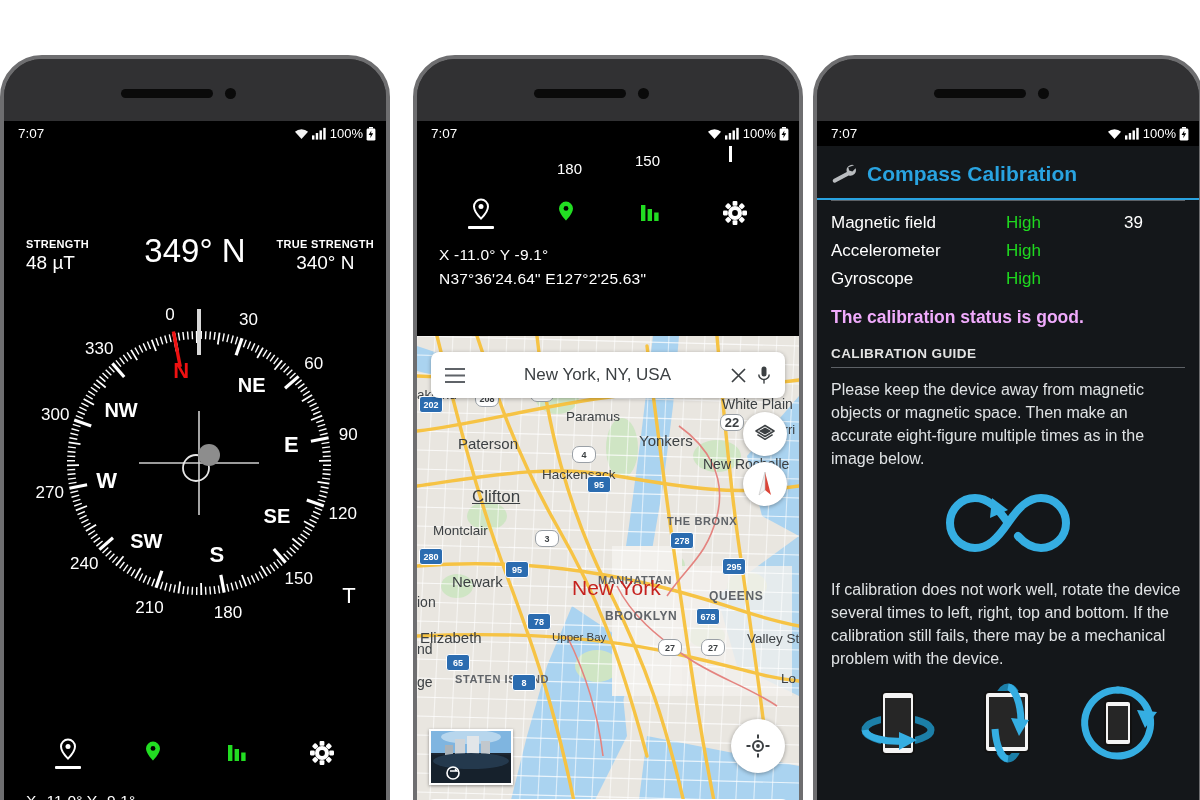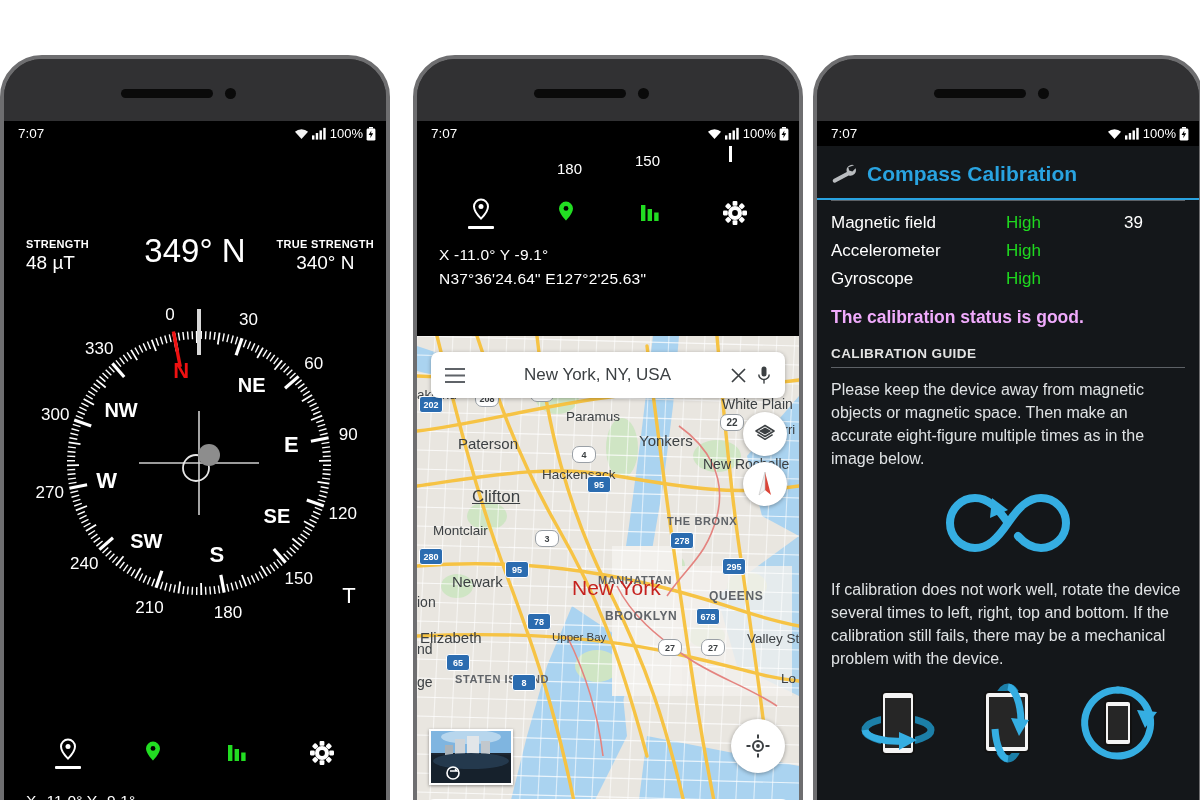--- a/index.html
+++ b/index.html
@@ -640,21 +640,21 @@
           <div class="maplabel" style="left: 0px; top: 258px; font-size: 14px; font-weight: 400;">ion</div>
           <div class="maplabel" style="left: 0px; top: 305px; font-size: 14px; font-weight: 400;">nd</div>
           <div class="maplabel" style="left: 0px; top: 338px; font-size: 14px; font-weight: 400;">ge</div>
           <div class="maplabel" style="left: 364px; top: 335px; font-size: 13.5px; font-weight: 400;">Lo</div>
           <div class="maplabel" style="left: 155px; top: 240px; font-size: 21px; color: rgb(197, 34, 31);">New York</div>
           <div class="maplabel" style="left: 2px; top: 60px; font-size: 9px; font-weight: bold; display: flex; align-items: center; justify-content: center; width: 22px; height: 15px; border-radius: 3px; background: rgb(43, 108, 176); color: rgb(255, 255, 255); border: 1px solid rgb(255, 255, 255);">202</div>
           <div class="maplabel" style="left: 58px; top: 54px; font-size: 9px; font-weight: bold; display: flex; align-items: center; justify-content: center; width: 22px; height: 15px; border-radius: 7px; background: rgb(255, 255, 255); color: rgb(60, 64, 67); border: 1px solid rgb(154, 160, 166);">208</div>
           <div class="maplabel" style="left: 113px; top: 49px; font-size: 9px; font-weight: bold; display: flex; align-items: center; justify-content: center; width: 22px; height: 15px; border-radius: 7px; background: rgb(255, 255, 255); color: rgb(60, 64, 67); border: 1px solid rgb(154, 160, 166);">17</div>
           <div class="maplabel" style="left: 50px; top: 17px; font-size: 9px; font-weight: bold; display: flex; align-items: center; justify-content: center; width: 22px; height: 15px; border-radius: 7px; background: rgb(255, 255, 255); color: rgb(60, 64, 67); border: 1px solid rgb(154, 160, 166);">287</div>
           <div class="maplabel" style="left: 230px; top: 23px; font-size: 9px; font-weight: bold; display: flex; align-items: center; justify-content: center; width: 22px; height: 15px; border-radius: 7px; background: rgb(255, 255, 255); color: rgb(60, 64, 67); border: 1px solid rgb(154, 160, 166);">9W</div>
-          <div class="maplabel" style="left: 303px; top: 78px; font-size: 10px; font-weight: bold; display: flex; align-items: center; justify-content: center; width: 22px; height: 15px; border-radius: 7px; background: rgb(255, 255, 255); color: rgb(60, 64, 67); border: 1px solid rgb(154, 160, 166);">22</div>
+          <div class="maplabel" style="left: 303px; top: 78px; font-size: 13px; font-weight: bold; display: flex; align-items: center; justify-content: center; width: 22px; height: 15px; border-radius: 7px; background: rgb(255, 255, 255); color: rgb(60, 64, 67); border: 1px solid rgb(154, 160, 166);">22</div>
           <div class="maplabel" style="left: 155px; top: 110px; font-size: 9px; font-weight: bold; display: flex; align-items: center; justify-content: center; width: 22px; height: 15px; border-radius: 7px; background: rgb(255, 255, 255); color: rgb(60, 64, 67); border: 1px solid rgb(154, 160, 166);">4</div>
           <div class="maplabel" style="left: 170px; top: 140px; font-size: 9px; font-weight: bold; display: flex; align-items: center; justify-content: center; width: 22px; height: 15px; border-radius: 3px; background: rgb(43, 108, 176); color: rgb(255, 255, 255); border: 1px solid rgb(255, 255, 255);">95</div>
           <div class="maplabel" style="left: 282px; top: 26px; font-size: 9px; font-weight: bold; display: flex; align-items: center; justify-content: center; width: 22px; height: 15px; border-radius: 3px; background: rgb(43, 108, 176); color: rgb(255, 255, 255); border: 1px solid rgb(255, 255, 255);">87</div>
           <div class="maplabel" style="left: 253px; top: 196px; font-size: 9px; font-weight: bold; display: flex; align-items: center; justify-content: center; width: 22px; height: 15px; border-radius: 3px; background: rgb(43, 108, 176); color: rgb(255, 255, 255); border: 1px solid rgb(255, 255, 255);">278</div>
           <div class="maplabel" style="left: 118px; top: 194px; font-size: 9px; font-weight: bold; display: flex; align-items: center; justify-content: center; width: 22px; height: 15px; border-radius: 7px; background: rgb(255, 255, 255); color: rgb(60, 64, 67); border: 1px solid rgb(154, 160, 166);">3</div>
           <div class="maplabel" style="left: 2px; top: 212px; font-size: 9px; font-weight: bold; display: flex; align-items: center; justify-content: center; width: 22px; height: 15px; border-radius: 3px; background: rgb(43, 108, 176); color: rgb(255, 255, 255); border: 1px solid rgb(255, 255, 255);">280</div>
           <div class="maplabel" style="left: 88px; top: 225px; font-size: 9px; font-weight: bold; display: flex; align-items: center; justify-content: center; width: 22px; height: 15px; border-radius: 3px; background: rgb(43, 108, 176); color: rgb(255, 255, 255); border: 1px solid rgb(255, 255, 255);">95</div>
           <div class="maplabel" style="left: 110px; top: 277px; font-size: 9px; font-weight: bold; display: flex; align-items: center; justify-content: center; width: 22px; height: 15px; border-radius: 3px; background: rgb(43, 108, 176); color: rgb(255, 255, 255); border: 1px solid rgb(255, 255, 255);">78</div>
           <div class="maplabel" style="left: 305px; top: 222px; font-size: 9px; font-weight: bold; display: flex; align-items: center; justify-content: center; width: 22px; height: 15px; border-radius: 3px; background: rgb(43, 108, 176); color: rgb(255, 255, 255); border: 1px solid rgb(255, 255, 255);">295</div>
           <div class="maplabel" style="left: 279px; top: 272px; font-size: 9px; font-weight: bold; display: flex; align-items: center; justify-content: center; width: 22px; height: 15px; border-radius: 3px; background: rgb(43, 108, 176); color: rgb(255, 255, 255); border: 1px solid rgb(255, 255, 255);">678</div>

